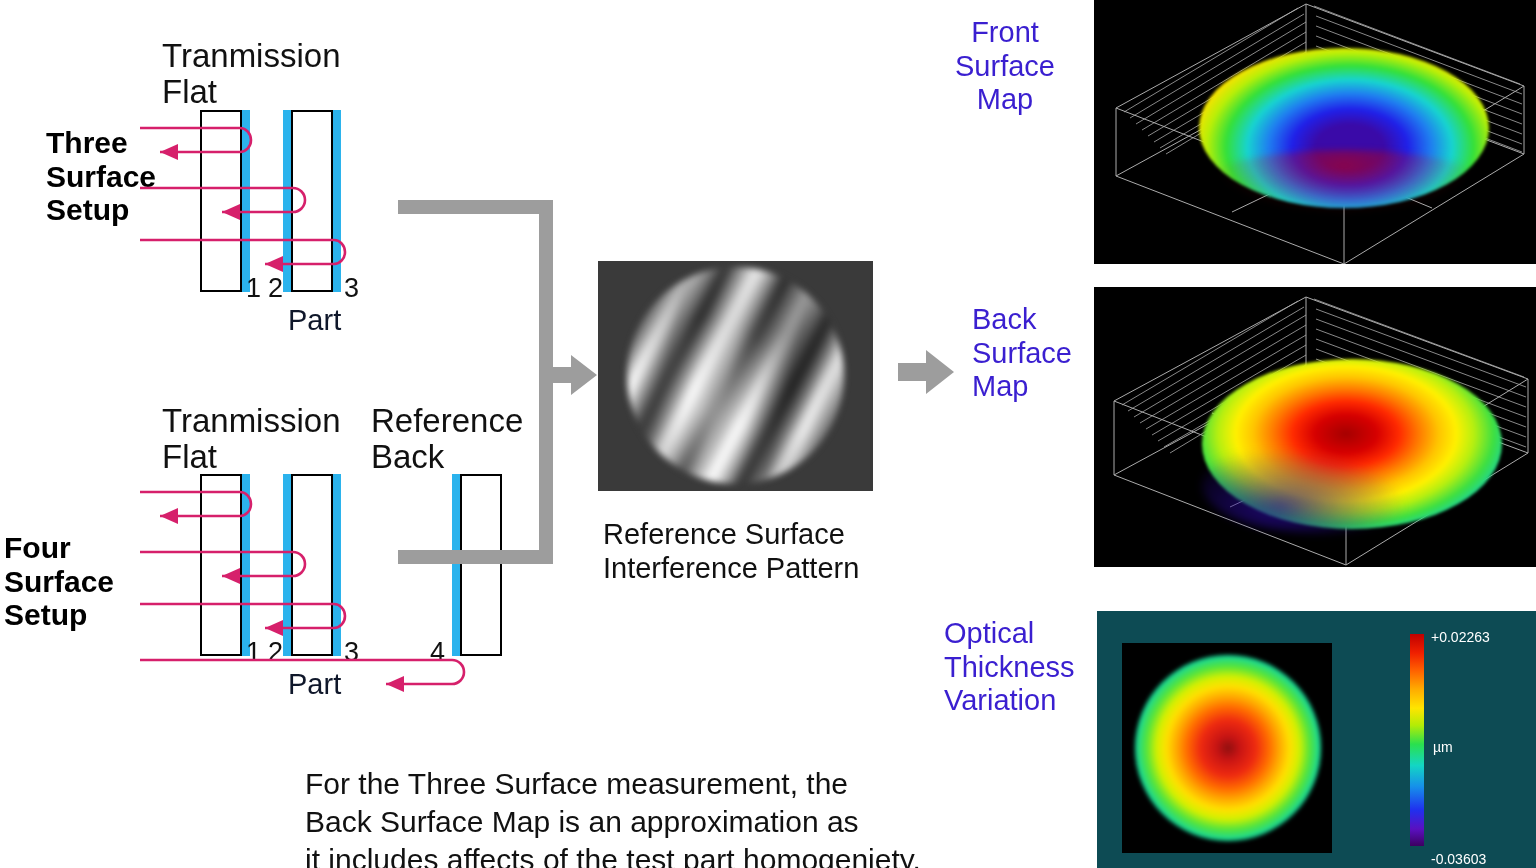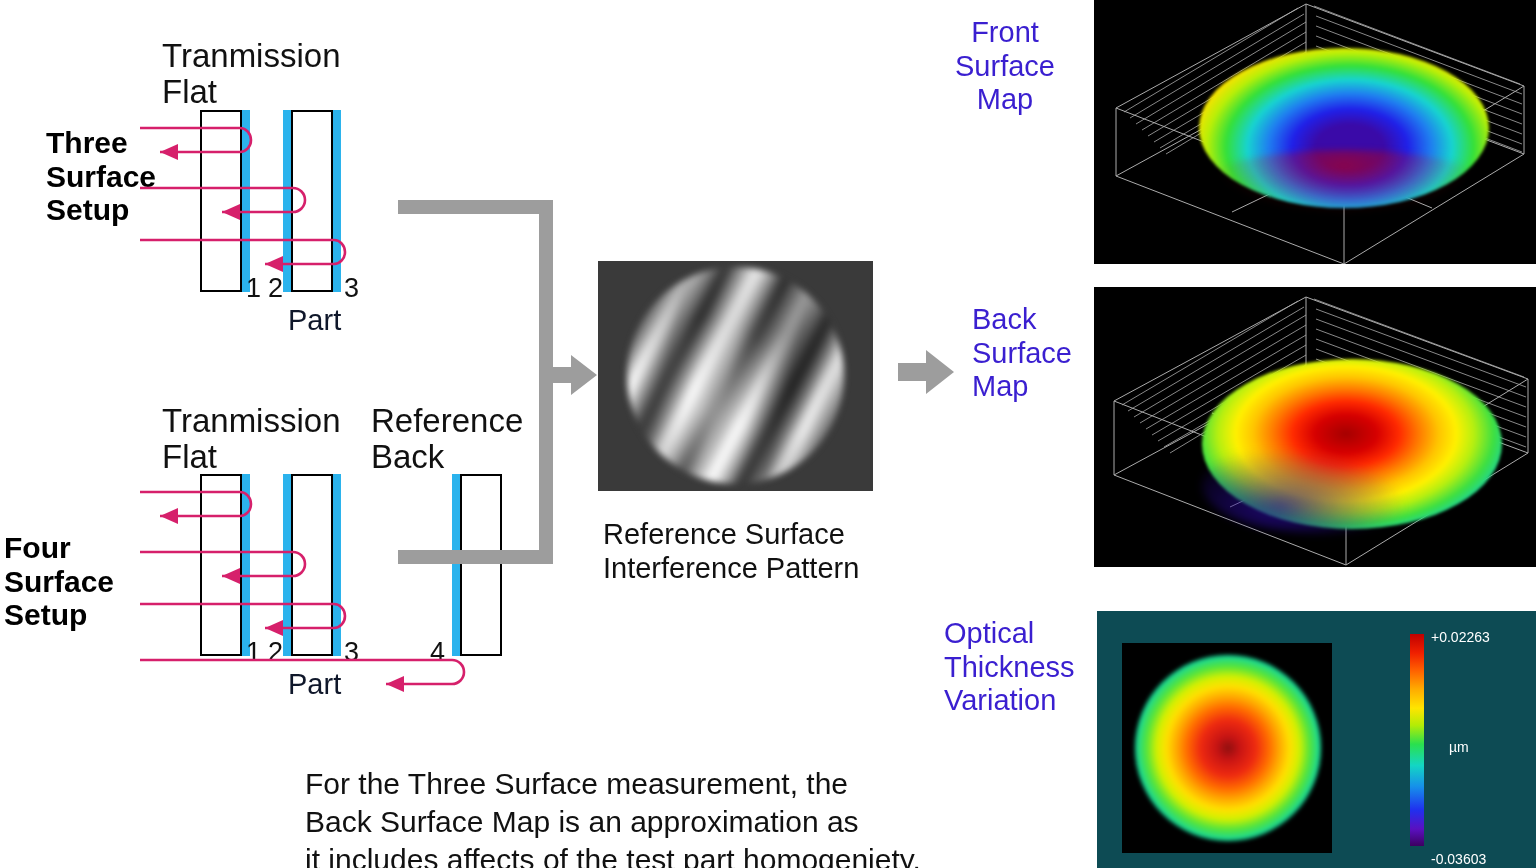--- a/index.html
+++ b/index.html
@@ -414,19 +414,19 @@
 
 <div class="otv-panel" style="left:1097px; top:593px; width:439px; height:275px;">
 
   <div class="otv-img" style="left:25px; top:32px; width:210px; height:210px;">
     <div class="otv-disc" style="left:13px; top:12px; width:186px; height:186px;"></div>
   </div>
 
   <div class="cbar" style="left:313px; top:23px; width:14px; height:212px;"></div>
 
   <div class="cbar-text" style="left:334px; top:18px;">+0.02263</div>
-  <div class="cbar-text" style="left:352px; top:128px;text-align:right;">µm</div>
+  <div class="cbar-text" style="left:336px; top:128px;text-align:right;">µm</div>
   <div class="cbar-text" style="left:334px; top:240px;">-0.03603</div>
 </div>
 
 <div class="footnote" style="left:305px; top:765px; width:680px;">For the Three Surface measurement, the
 Back Surface Map is an approximation as
 it includes affects of the test part homogeniety.</div>
 
 </body></html>

